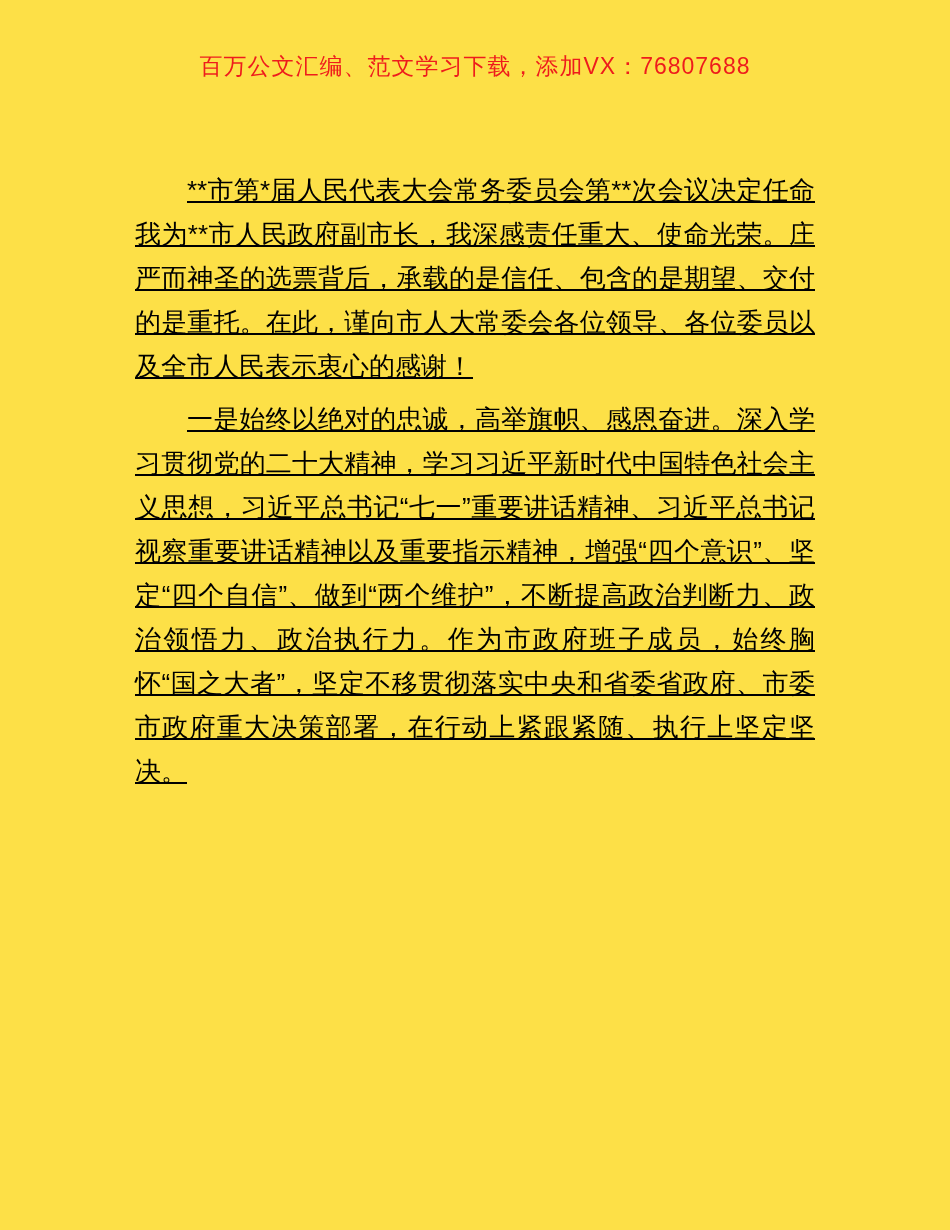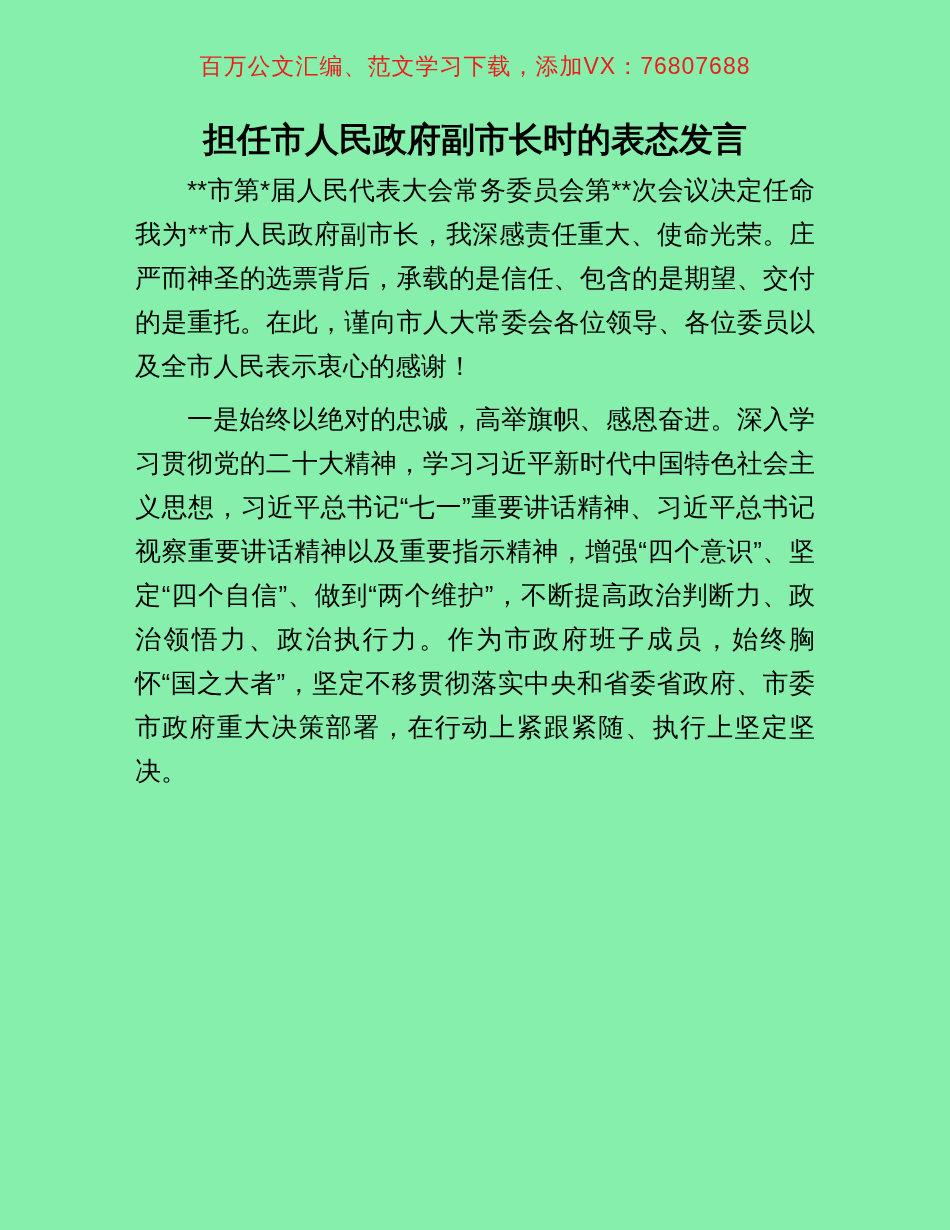--- a/index.html
+++ b/index.html
@@ -4,21 +4,21 @@
 <style>
   html, body {
     margin: 0;
     padding: 0;
     background: #ffffff;
   }
   .page {
     position: relative;
     width: 950px;
     height: 1230px;
-    background: #86efac;
+    background: #fde047;
     overflow: hidden;
     font-family: "Liberation Sans", "DejaVu Sans", sans-serif;
   }
   .ad-banner {
     position: absolute;
     top: 50px;
     left: 0;
     width: 100%;
     text-align: center;
     font-size: 23px;
@@ -39,39 +39,39 @@
     font-weight: 700;
     color: #000000;
     letter-spacing: 0px;
   }
   .doc-body {
     position: absolute;
     left: 135px;
     top: 168px;
     width: 680px;
     color: #000000;
+    text-decoration: underline;
   }
   .doc-body p.para {
     margin: 0 0 9px 0;
     font-size: 26px;
     line-height: 44px;
     text-align: justify;
     text-align-last: left;
     text-indent: 2em;
     word-break: break-all;
     color: #000000;
   }
 </style>
 </head>
 <body>
 
 <div class="page">
 
   <div class="ad-banner">百万公文汇编、范文学习下载，添加VX：76807688</div>
 
-  <h1 class="doc-title">担任市人民政府副市长时的表态发言</h1>
 
   <div class="doc-body">
     <p class="para">**市第*届人民代表大会常务委员会第**次会议决定任命我为**市人民政府副市长，我深感责任重大、使命光荣。庄严而神圣的选票背后，承载的是信任、包含的是期望、交付的是重托。在此，谨向市人大常委会各位领导、各位委员以及全市人民表示衷心的感谢！</p>
     <p class="para">一是始终以绝对的忠诚，高举旗帜、感恩奋进。深入学习贯彻党的二十大精神，学习习近平新时代中国特色社会主义思想，习近平总书记“七一”重要讲话精神、习近平总书记视察重要讲话精神以及重要指示精神，增强“四个意识”、坚定“四个自信”、做到“两个维护”，不断提高政治判断力、政治领悟力、政治执行力。作为市政府班子成员，始终胸怀“国之大者”，坚定不移贯彻落实中央和省委省政府、市委市政府重大决策部署，在行动上紧跟紧随、执行上坚定坚决。</p>
   </div>
 
 </div>
 
 </body></html>

